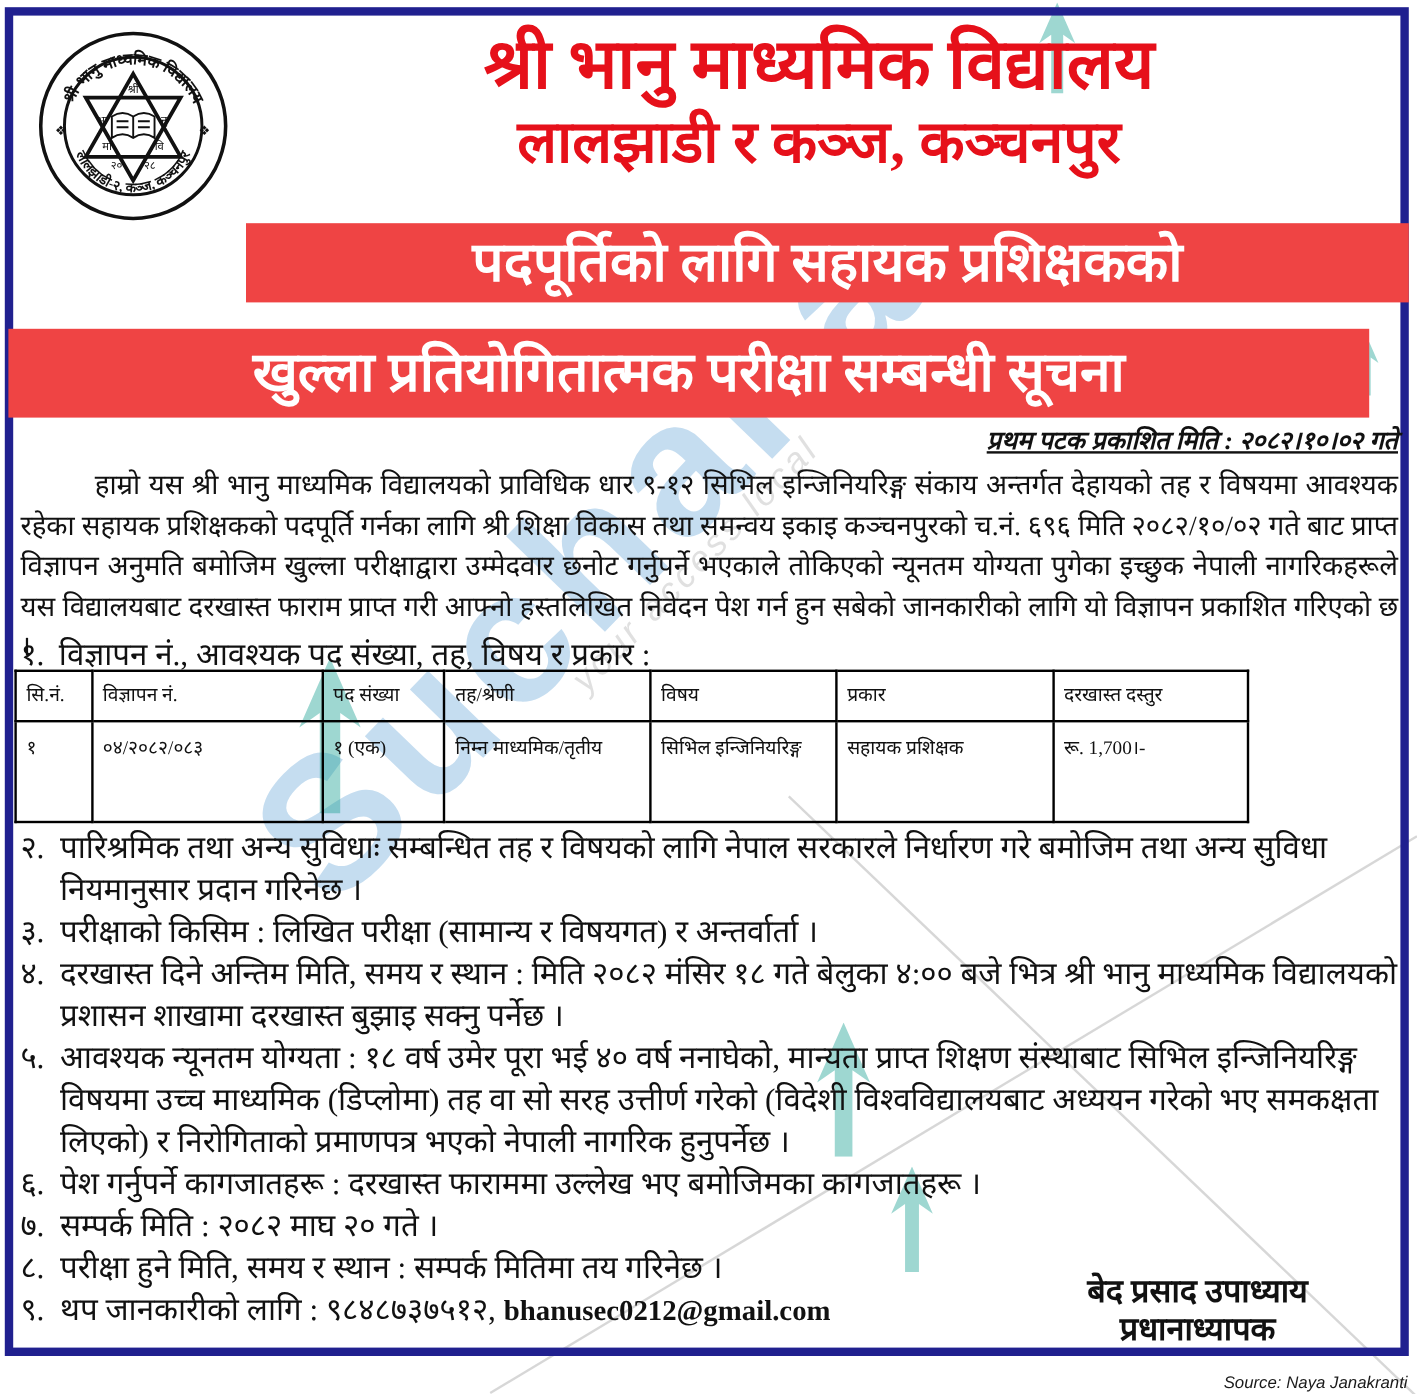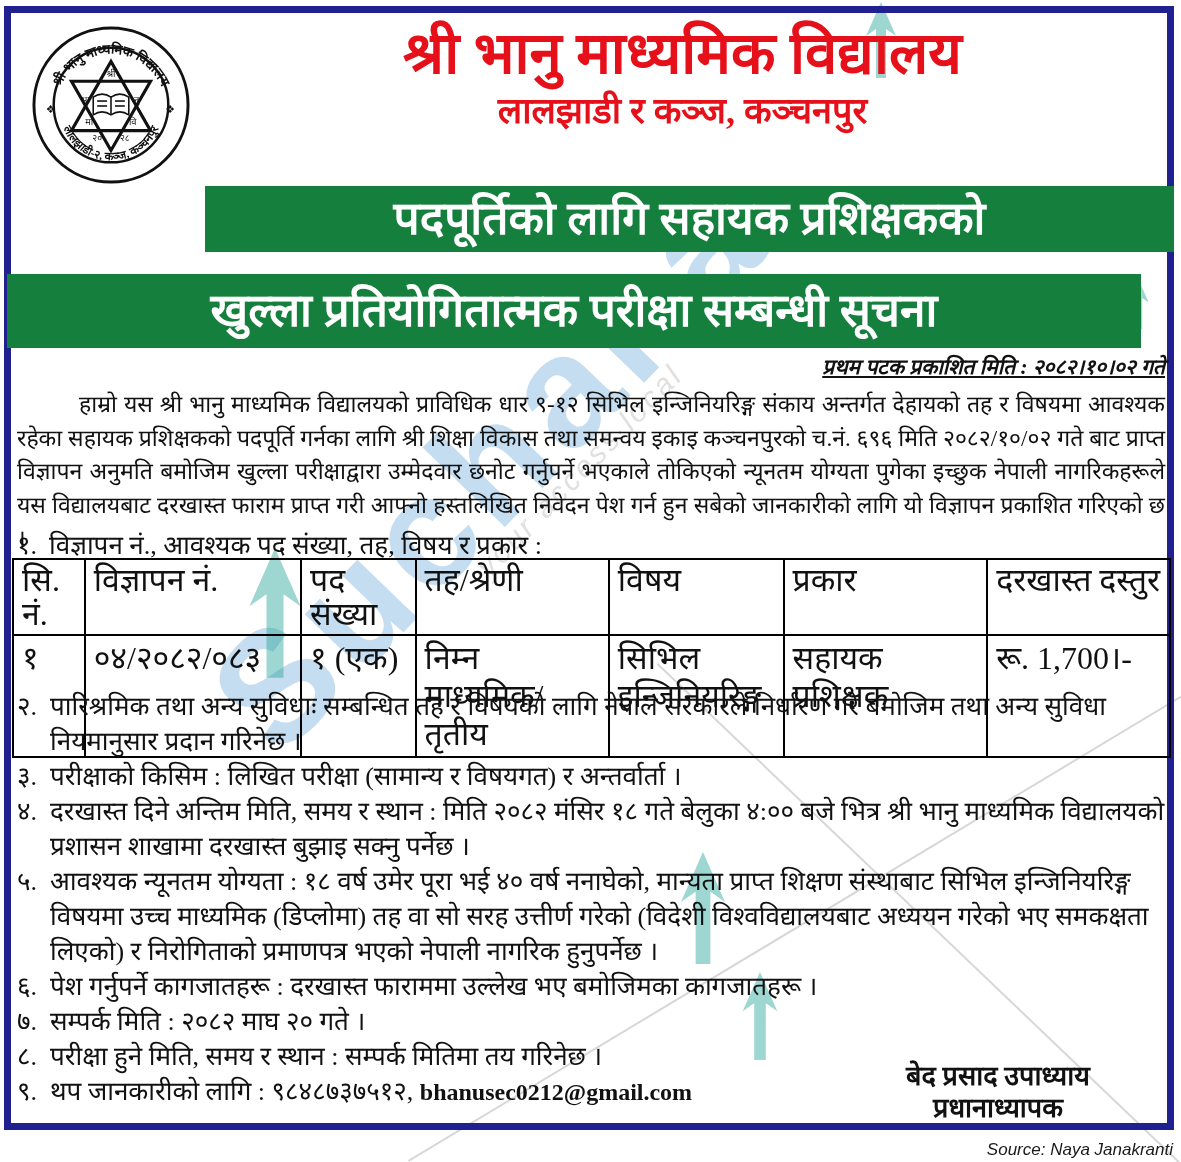--- a/index.html
+++ b/index.html
@@ -31,24 +31,24 @@
     transform:rotate(-46deg);transform-origin:0 0;white-space:nowrap;
   }
   .xline{position:absolute;height:2px;background:rgba(140,140,140,0.35);transform-origin:0 0;}
   .xline.a{left:408px;top:1160px;width:901px;transform:rotate(-31deg);}
   .xline.b{left:658px;top:663px;width:723px;transform:rotate(43.7deg);}
   .teal-arrow{position:absolute;opacity:.42;}
   
   .seal{position:absolute;left:30px;top:24px;width:162px;height:162px;}
   .head-text{position:absolute;left:195px;top:16px;width:975px;text-align:center;}
   .title{font-size:58px;font-weight:bold;color:#e6101a;line-height:1.3;}
-  .subtitle{font-size:36px;font-weight:bold;color:#e6101a;line-height:1.15;}
+  .subtitle{font-size:49px;font-weight:bold;color:#e6101a;line-height:1.15;}
   
   .banner1,.banner2{
-    position:absolute;background:#15803d;color:#fff;font-weight:bold;
+    position:absolute;background:#ef4444;color:#fff;font-weight:bold;
     display:flex;align-items:center;justify-content:center;
     font-size:46px;line-height:1;
   }
   .banner1{left:205px;top:186px;width:969px;height:66px;}
   .banner2{left:7px;top:274px;width:1134px;height:74px;}
   
   .published{
     position:absolute;right:16px;top:352px;
     font-size:21px;font-weight:bold;font-style:italic;
     text-decoration:underline;
@@ -56,22 +56,22 @@
   
   .intro{
     position:absolute;left:17px;top:388px;width:1148px;
     font-size:23px;line-height:33.5px;text-align:justify;text-indent:62px;
   }
   
   .sec1{position:absolute;left:17px;top:526px;width:1100px;font-size:26px;}
   .sec1 .num{margin-right:12px;}
   
   table.vtable{
-    position:absolute;left:12px;top:558px;width:1159px;
-    border-collapse:collapse;font-size:32px;table-layout:fixed;
+    position:absolute;left:12px;top:558px;width:1029px;
+    border-collapse:collapse;font-size:16px;table-layout:fixed;
   }
   table.vtable th,table.vtable td{
     border:2.5px solid #000;text-align:left;vertical-align:top;
     padding:3px 8px;font-weight:normal;overflow-wrap:break-word;
   }
   table.vtable th{height:34px;line-height:34px;}
   table.vtable td{height:76px;line-height:38px;}
   
   .items{position:absolute;left:17px;top:689px;width:1152px;
     font-size:26px;line-height:35px;}
@@ -80,21 +80,21 @@
   .item .email{font-family:Liberation Serif, serif;font-weight:bold;font-size:24px;}
   
   .signature{
     position:absolute;right:48px;top:1060px;width:270px;text-align:center;
     font-size:27px;font-weight:bold;line-height:32px;
   }
   
   .source{
     position:absolute;right:8px;bottom:2px;
     font-family:"Liberation Sans","DejaVu Sans",sans-serif;
-    font-style:italic;font-size:17px;color:#1a1a1a;
+    font-style:italic;font-size:14px;color:#1a1a1a;
   }
 </style>
 </head>
 <body>
 
 <div class="wm-layer">
   <div class="wm-main">Suchana</div>
   <div class="wm-sub">your access local</div>
   <div class="xline a"></div>
   <div class="xline b"></div>

